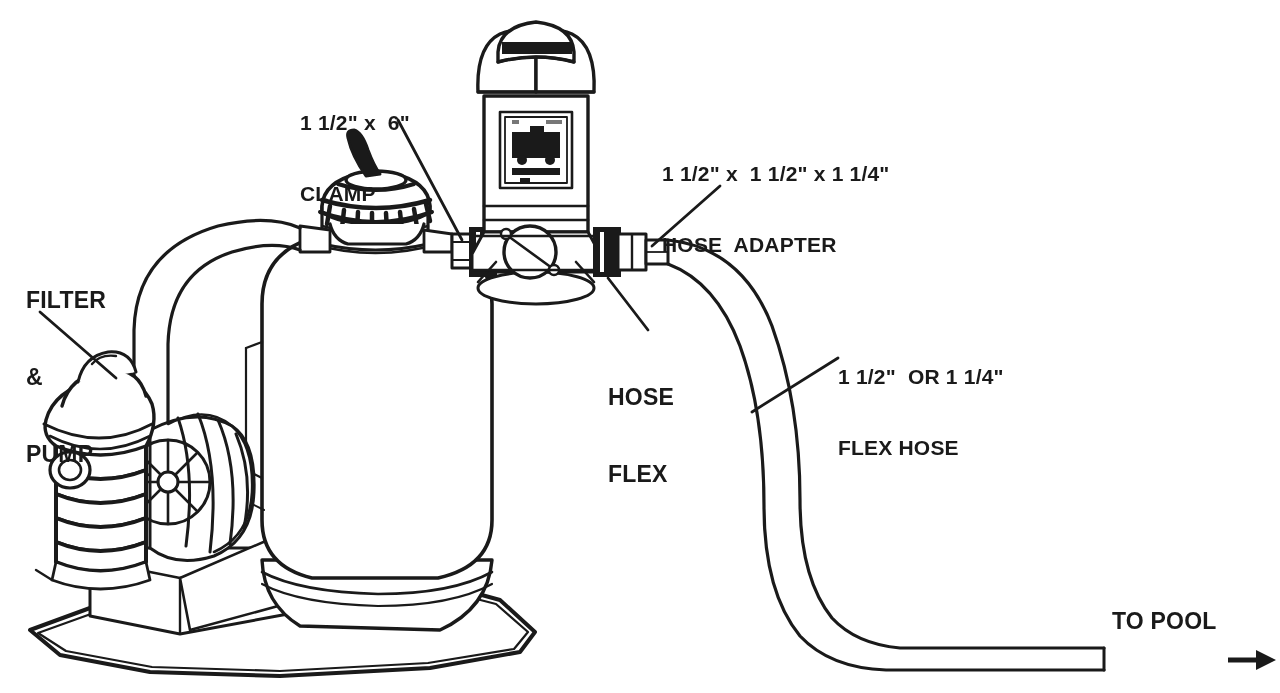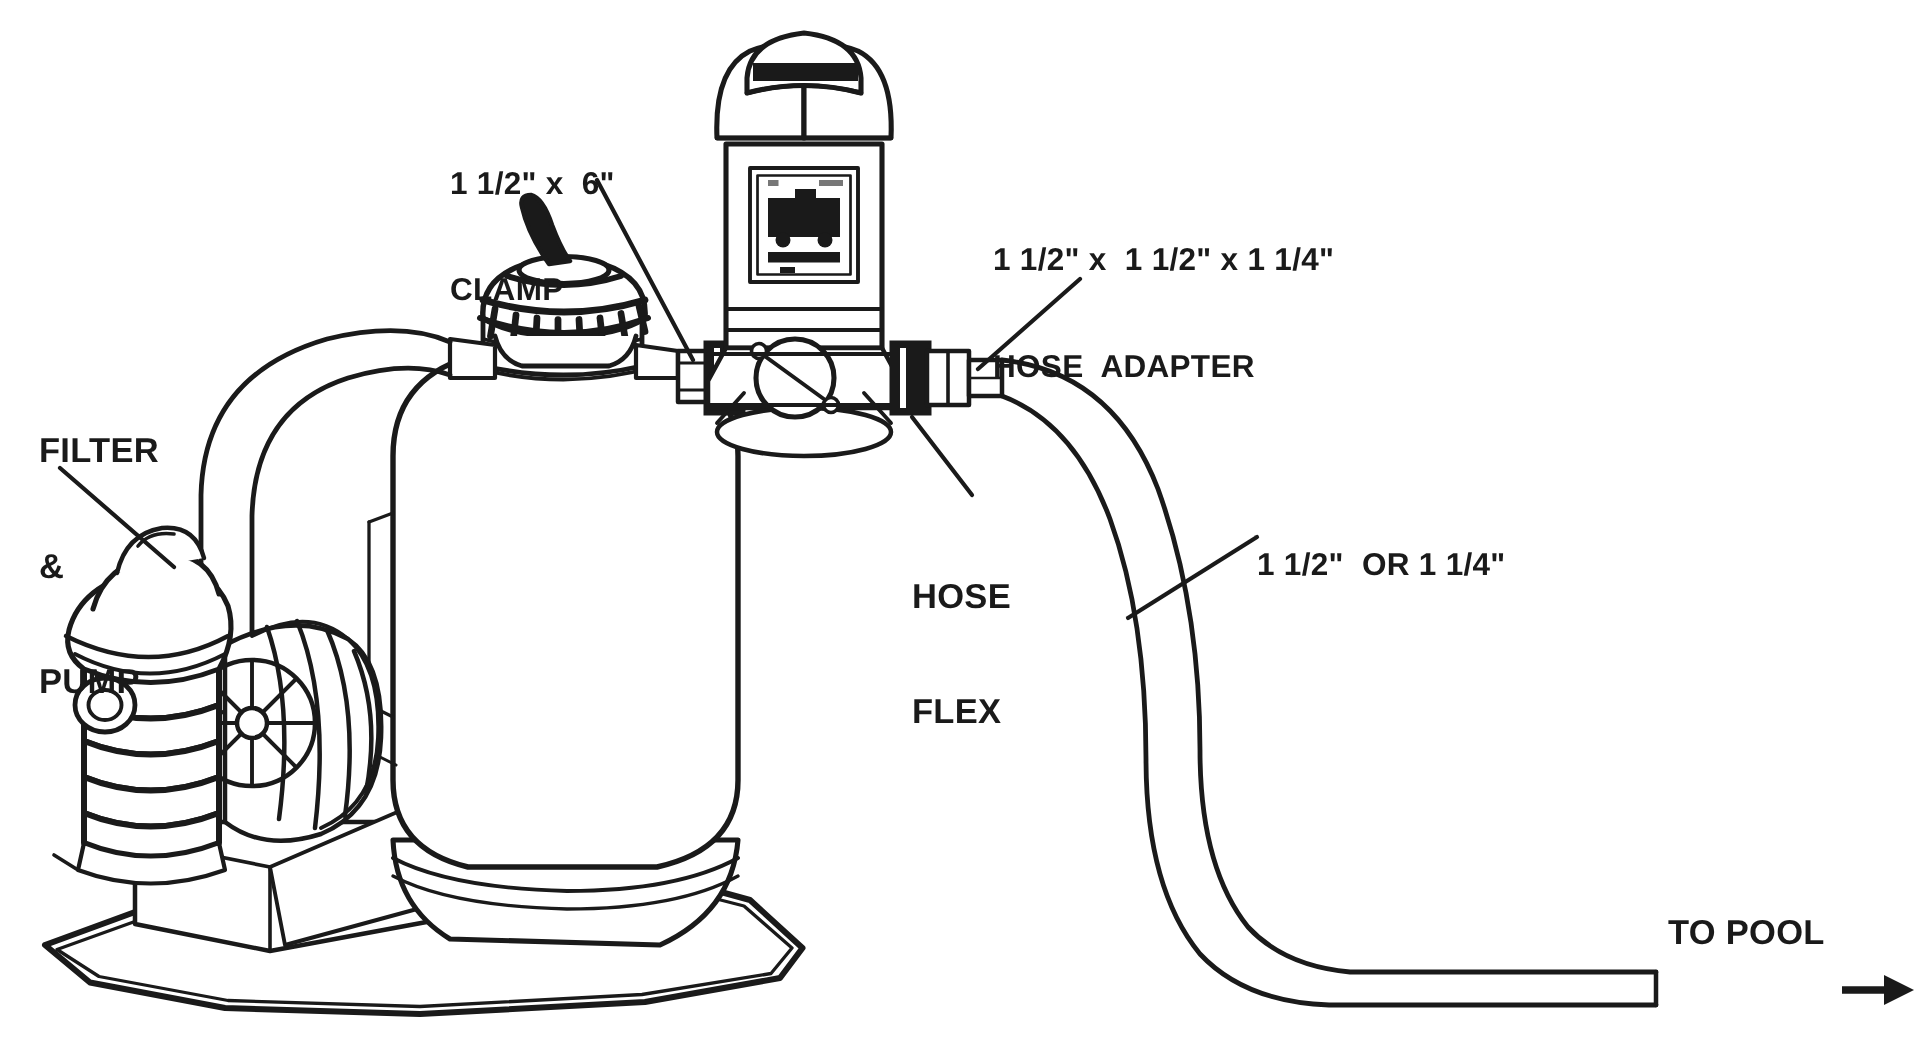--- a/index.html
+++ b/index.html
@@ -311,17 +311,18 @@
     <div>PUMP</div>
   </div>
 
   <div class="label label-name lbl-hoseclamp">
     <div>HOSE</div>
     <div>FLEX</div>
   </div>
 
   <div class="label label-dim lbl-flexhose">
     <div>1 1/2"  OR 1 1/4"</div>
+    <div>FLEX HOSE</div>
   </div>
 
   <div class="label lbl-topool">TO POOL</div>
 
 </div>
 
 </body></html>

